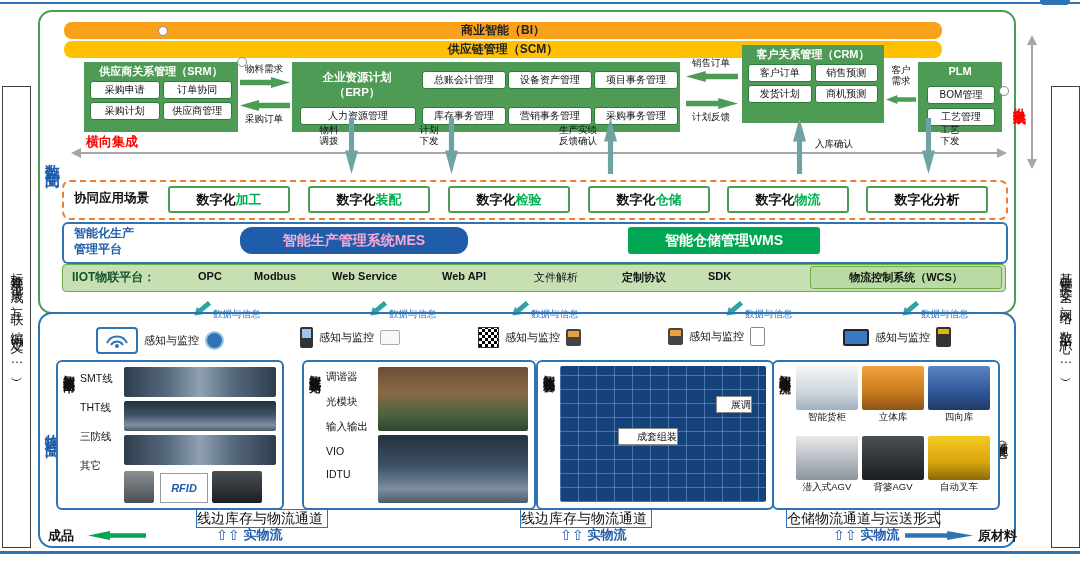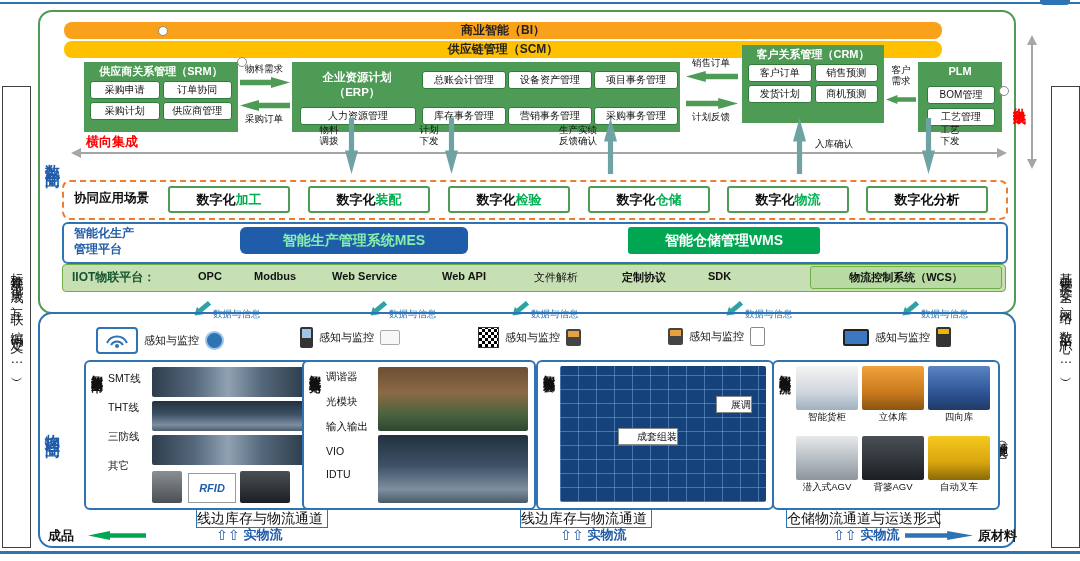--- a/index.html
+++ b/index.html
@@ -200,21 +200,21 @@
   <div class="abs scn" style="left:866px;top:186px;width:118px">
     <span>数字化</span>
       <span class="sp">分析</span>
   </div>
 
   <div class="abs" style="left:62px;top:222px;width:942px;height:38px;border:2px solid #2E74B5;border-radius:6px"></div>
   <div class="abs blue" style="left:74px;top:226px;font-weight:bold;font-size:12px;line-height:1.3">
     <span style="display:block">智能化生产</span>
     <span style="display:block">管理平台</span>
   </div>
-  <div class="abs ctr" style="left:240px;top:227px;width:228px;height:27px;background:#1F5CA9;border-radius:6px;color:#86efac;font-weight:bold;font-size:14px">
+  <div class="abs ctr" style="left:240px;top:227px;width:228px;height:27px;background:#1F5CA9;border-radius:12px;color:#f9a8d4;font-weight:bold;font-size:14px">
     <span>智能生产管理系统MES</span>
   </div>
   <div class="abs ctr" style="left:628px;top:227px;width:192px;height:27px;background:#00A651;border-radius:3px;color:#fff;font-weight:bold;font-size:14px">
     <span>智能仓储管理WMS</span>
   </div>
 
   <div class="abs" style="left:62px;top:264px;width:942px;height:26px;background:#C6E0B4;border:1px solid #70AD47;border-radius:4px"></div>
   <div class="abs" style="left:72px;top:269px;font-weight:bold;font-size:12px;color:#14532d">IIOT物联平台：</div>
   <div class="abs" style="left:198px;top:270px;font-weight:bold;font-size:11px">OPC</div>
   <div class="abs" style="left:254px;top:270px;font-weight:bold;font-size:11px">Modbus</div>
@@ -271,21 +271,21 @@
     <div class="ic-dev"></div>
     <span class="mlab">感知与监控</span>
     <div class="ic-tag"></div>
   </div>
   <div class="mgrp" style="left:843px;top:327px">
     <div class="ic-tablet"></div>
     <span class="mlab">感知与监控</span>
     <div class="ic-scan"></div>
   </div>
 
-  <div class="wbox" style="left:84px;top:360px;width:224px;height:146px">
+  <div class="wbox" style="left:56px;top:360px;width:224px;height:146px">
     <div class="wvt" style="left:3px;top:4px;height:136px">
       <span>智能化模板车间</span>
     </div>
     <div class="wlist" style="left:22px;top:10px;width:42px;gap:15px">
       <span>SMT线</span>
       <span>THT线</span>
       <span>三防线</span>
       <span>其它</span>
     </div>
     <div class="abs ph ph-line" style="left:66px;top:5px;width:152px;height:30px"></div>

